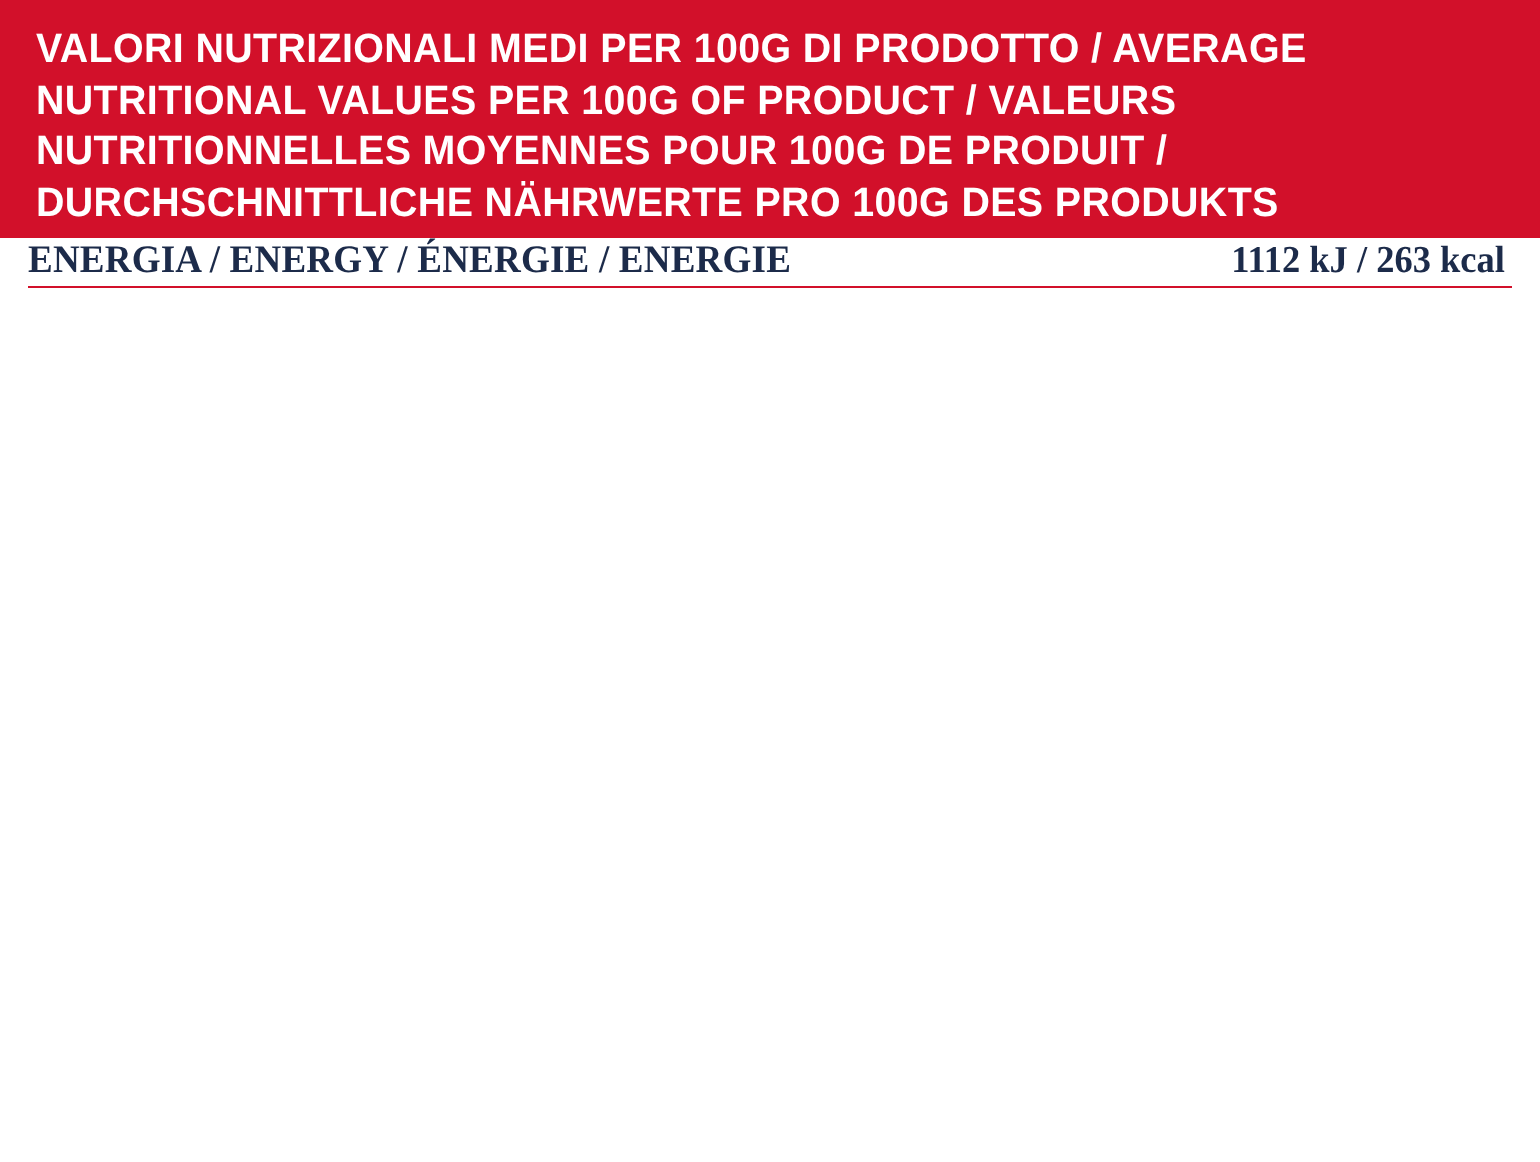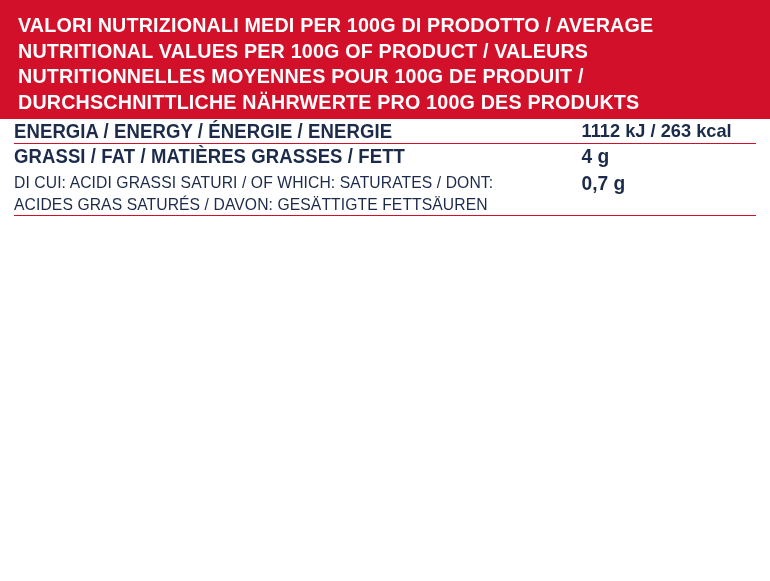--- a/index.html
+++ b/index.html
@@ -57,36 +57,37 @@
   table.nutrition {
     width: 742px;
     border-collapse: collapse;
     table-layout: fixed;
     color: #1c2b4a;
   }
   table.nutrition td {
     vertical-align: top;
     padding: 0;
     border: 0;
+    font-family: Liberation Serif, serif;
   }
   tr.nrow > td {
     border-bottom: 1.6px solid #d2102a;
   }
   tr.nrow:last-child > td {
     border-bottom: 1.6px solid #d2102a;
   }
   td.name {
     width: 564px;
     padding: 9px 10px 9px 8px;
     border-right: 1.6px solid #d2102a;
   }
   td.value {
     width: 178px;
     padding: 9px 8px 9px 10px;
-    text-align: left;
+    text-align: right;
   }
   .main-text {
     font-size: 19.5px;
     line-height: 24px;
     font-weight: bold;
     text-transform: uppercase;
     letter-spacing: 0.1px;
     transform: scaleX(0.95);
     transform-origin: left top;
     white-space: pre-line;
@@ -145,30 +146,20 @@
       <tbody>
         <tr class="nrow">
           <td class="name">
             <div class="main-text">ENERGIA / ENERGY / ÉNERGIE / ENERGIE</div>
           </td>
           <td class="value val-top-only">
             <div class="energy-value">1112 kJ / 263 kcal</div>
           </td>
         </tr>
 
-        <tr class="nrow">
-          <td class="name">
-            <div class="main-text">GRASSI / FAT / MATIÈRES GRASSES / FETT</div>
-            <div class="sub-text">DI CUI: ACIDI GRASSI SATURI / OF WHICH: SATURATES / DONT: ACIDES GRAS SATURÉS / DAVON: GESÄTTIGTE FETTSÄUREN</div>
-          </td>
-          <td class="value">
-            <div class="val-main">4 g</div>
-            <div class="val-sub">0,7 g</div>
-          </td>
-        </tr>
 
 
 
 
       </tbody>
     </table>
   </div>
 
 </div>
 

